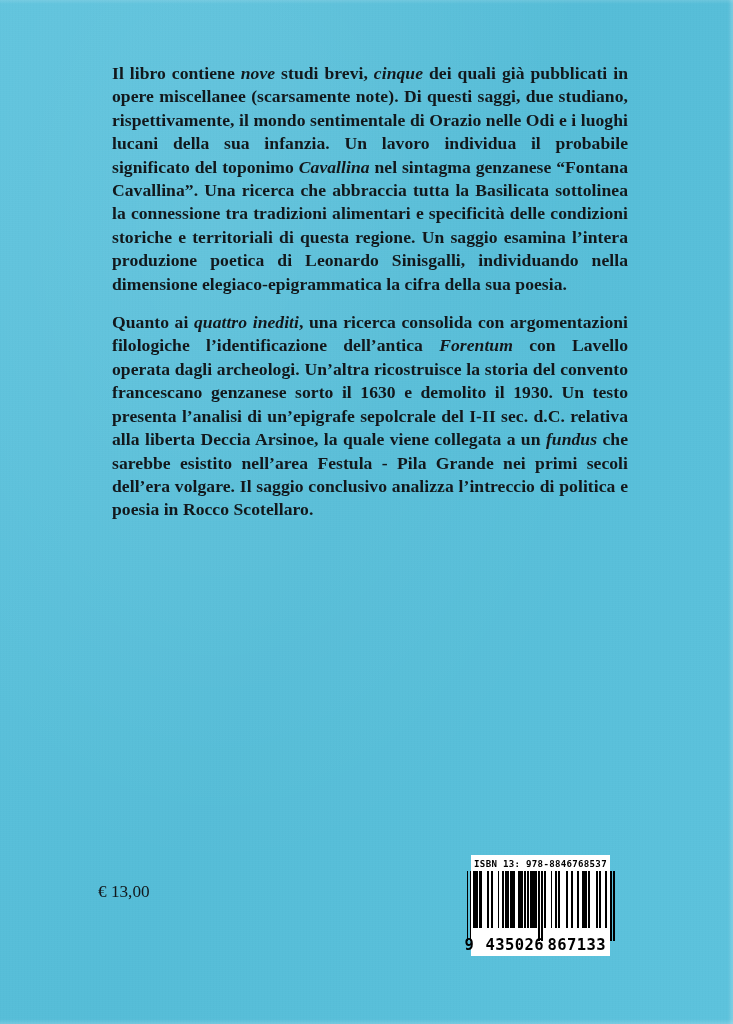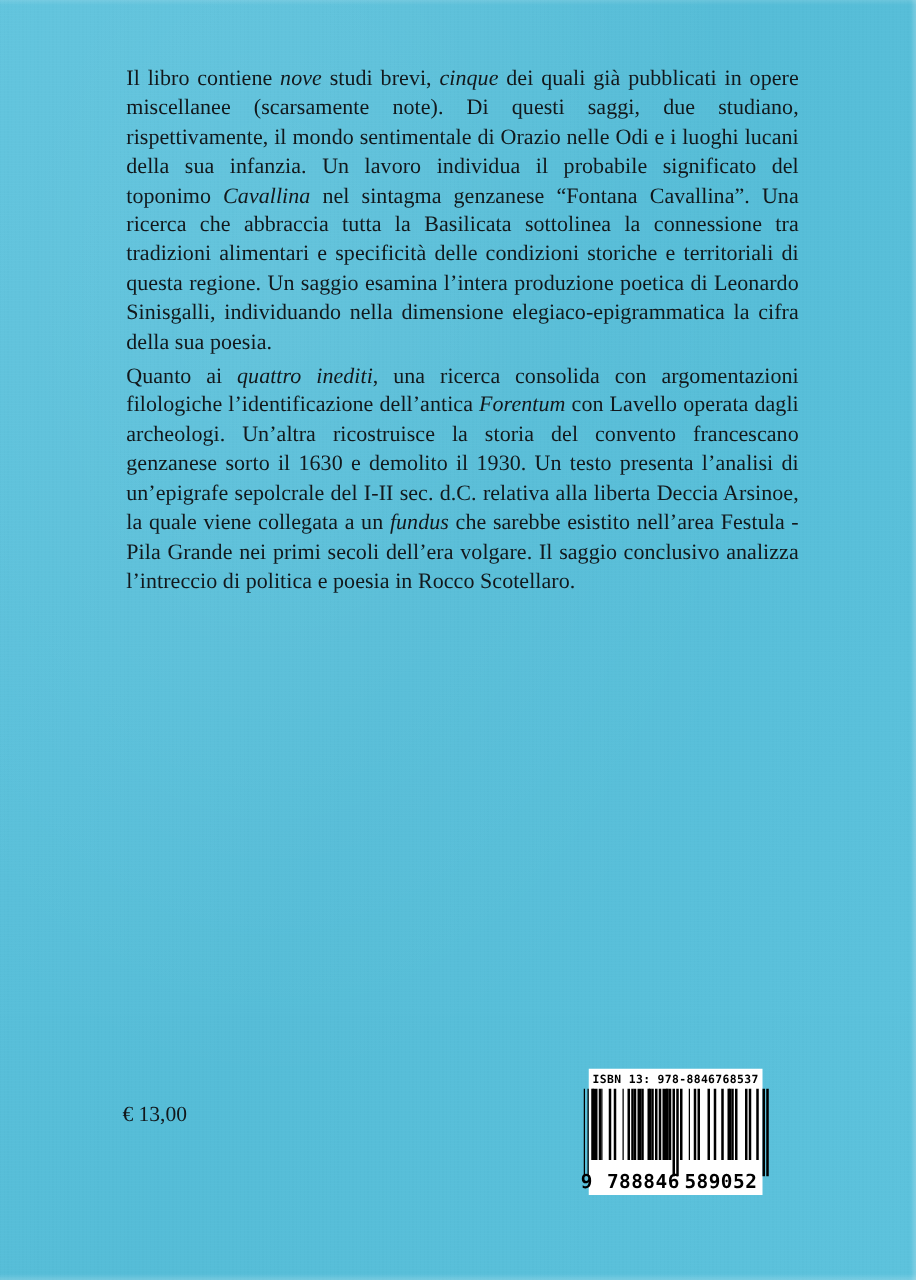--- a/index.html
+++ b/index.html
@@ -67,22 +67,23 @@
     width: 546px;
     color: #12181c;
     font-size: 17.6px;
     line-height: 23.4px;
     text-align: justify;
     text-justify: inter-word;
     letter-spacing: 0.05px;
     text-rendering: optimizeLegibility;
   }
   .blurb p {
-    margin: 4px;
+    margin: 15px;
     text-indent: 0;
+    font-weight: bold;
   }
   .blurb p + p {
     margin-top: 0;
   }
   .blurb em {
     font-style: italic;
   }
 
   .price {
     position: absolute;
@@ -214,18 +215,18 @@
         <div class="bar" style="left: 118.4px; width: 1.80789px;"></div>
         <div class="bar" style="left: 121.516px; width: 1.80789px;"></div>
         <div class="bar" style="left: 129.305px; width: 1.80789px;"></div>
         <div class="bar" style="left: 132.421px; width: 1.80789px;"></div>
         <div class="bar" style="left: 138.653px; width: 1.80789px;"></div>
         <div class="bar guard" style="left: 143.326px; width: 1.80789px;"></div>
         <div class="bar guard" style="left: 146.442px; width: 1.80789px;"></div>
       </div>
     <div class="ean-digits">
       <span class="ean-lead">9</span>
-      <span class="ean-left">788846</span>
-      <span class="ean-right">589052</span>
+      <span class="ean-left">435026</span>
+      <span class="ean-right">867133</span>
     </div>
   </div>
 
 </div>
 
 </body></html>

